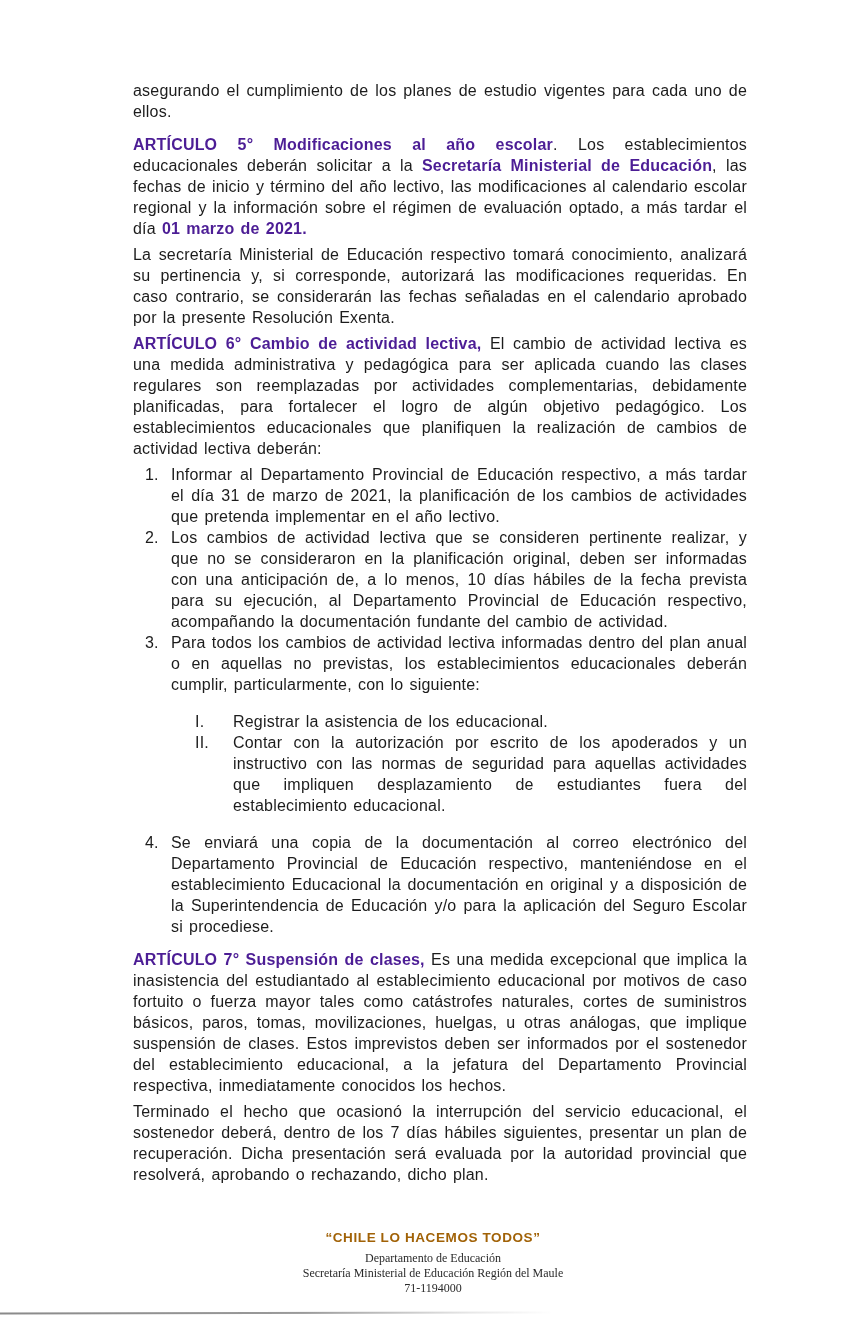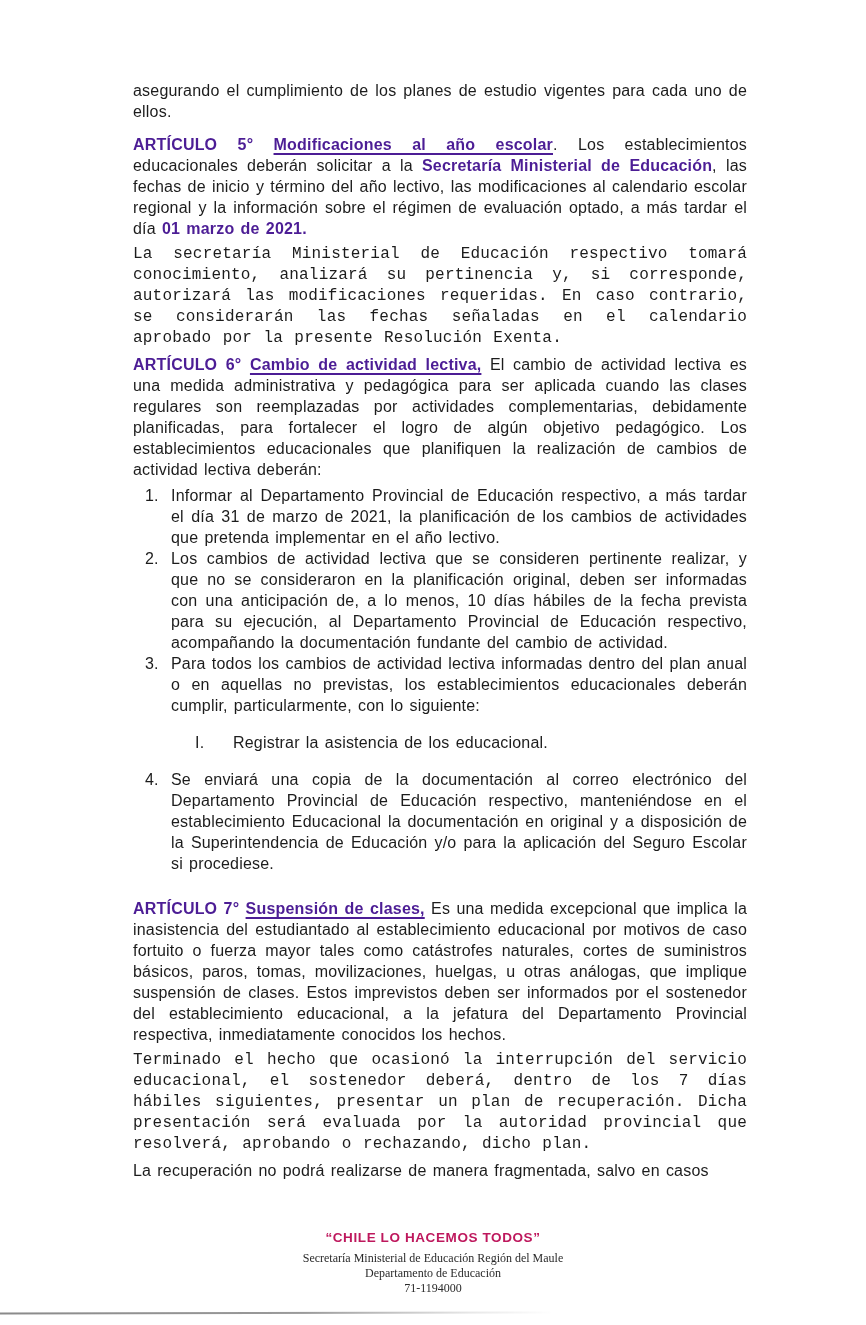--- a/index.html
+++ b/index.html
@@ -17,47 +17,47 @@
     left:133px;
     top:80px;
     width:614px;
     font-size:16px;
     line-height:21px;
     text-align:justify;
     letter-spacing:0.2px;
     word-spacing:1.5px;
   }
   .para{margin:0 0 12px 0;}
-  .para-tight{margin:0 0 5px 0;font-family:Liberation Mono, monospace;}
+  .para-tight{margin:0 0 5px 0;}
   .article{margin:0 0 5px 0;}
   .b{font-weight:bold;color:#4c1d95;}
-  .u{text-decoration:underline;text-decoration-thickness:2px;text-underline-offset:3px;}
+  .u{text-decoration-thickness:2px;text-underline-offset:3px;}
   
   .num-item{position:relative;padding-left:38px;margin:0;}
   .num-item .marker{position:absolute;left:12px;top:0;}
   
   .roman-block{margin:16px 0 16px 0;}
   .roman-item{position:relative;padding-left:100px;margin:0;}
   .roman-item .marker{position:absolute;left:62px;top:0;}
   .gap-item{margin-top:16px;}
-  .art7{margin-top:24px;}
+  .art7{margin-top:12px;}
   
   .footer{
     position:absolute;
     left:133px;
     top:1230px;
     width:600px;
     text-align:center;
   }
   .footer .slogan{
     font-family:"Liberation Sans","DejaVu Sans",sans-serif;
     font-weight:bold;
     font-size:13.5px;
     letter-spacing:0.6px;
-    color:#be185d;
+    color:#a16207;
     margin:0 0 6px 0;
   }
   .footer .foot-line{
     font-family:"Liberation Serif","DejaVu Serif",serif;
     font-size:12px;
     line-height:15px;
     color:#2a2a2a;
     margin:0;
   }
   .page-number{
@@ -114,40 +114,43 @@
       <div class="num-item">
         <span class="marker">3.</span>
         <span>Para todos los cambios de actividad lectiva informadas dentro del plan anual o en aquellas no previstas, los establecimientos educacionales deberán cumplir, particularmente, con lo siguiente:</span>
       </div>
 
       <div class="roman-block">
         <div class="roman-item">
           <span class="marker">I.</span>
           <span>Registrar la asistencia de los educacional.</span>
         </div>
+        <div class="roman-item">
+          <span class="marker">II.</span>
+          <span>Contar con la autorización por escrito de los apoderados y un instructivo con las normas de seguridad para aquellas actividades que impliquen desplazamiento de estudiantes fuera del establecimiento educacional.</span>
+        </div>
       </div>
 
       <div class="num-item gap-item">
         <span class="marker">4.</span>
         <span>Se enviará una copia de la documentación al correo electrónico del Departamento Provincial de Educación respectivo, manteniéndose en el establecimiento Educacional la documentación en original y a disposición de la Superintendencia de Educación y/o para la aplicación del Seguro Escolar si procediese.</span>
       </div>
     </div>
 
     <p class="article art7"><span class="b">ARTÍCULO 7° </span><span class="b u">Suspensión de clases,</span><span> Es una medida excepcional que implica la inasistencia del estudiantado al establecimiento educacional por motivos de caso fortuito o fuerza mayor tales como catástrofes naturales, cortes de suministros básicos, paros, tomas, movilizaciones, huelgas, u otras análogas, que implique suspensión de clases. Estos imprevistos deben ser informados por el sostenedor del establecimiento educacional, a la jefatura del Departamento Provincial respectiva, inmediatamente conocidos los hechos.</span></p>
 
     <p class="para-tight">Terminado el hecho que ocasionó la interrupción del servicio educacional, el sostenedor deberá, dentro de los 7 días hábiles siguientes, presentar un plan de recuperación. Dicha presentación será evaluada por la autoridad provincial que resolverá, aprobando o rechazando, dicho plan.</p>
 
-    <p class="para">La recuperación no podrá realizarse de manera fragmentada, salvo en casos</p>
 
   </div>
 
   <div class="footer">
     <p class="slogan">“CHILE LO HACEMOS TODOS”</p>
+    <p class="foot-line">Departamento de Educación</p>
     <p class="foot-line">Secretaría Ministerial de Educación Región del Maule</p>
-    <p class="foot-line">Departamento de Educación</p>
     <p class="foot-line">71-1194000</p>
   </div>
 
   <div class="page-number">7</div>
 
   <div class="scan-line-bottom"></div>
   <div class="scan-line-right"></div>
 
 </div>
 

